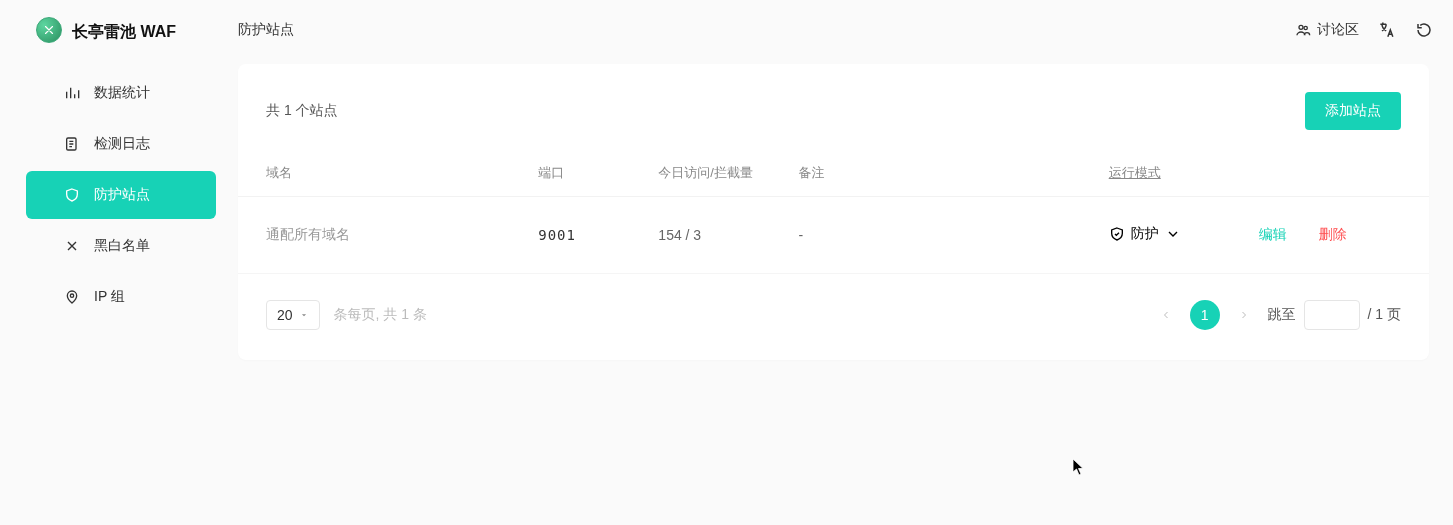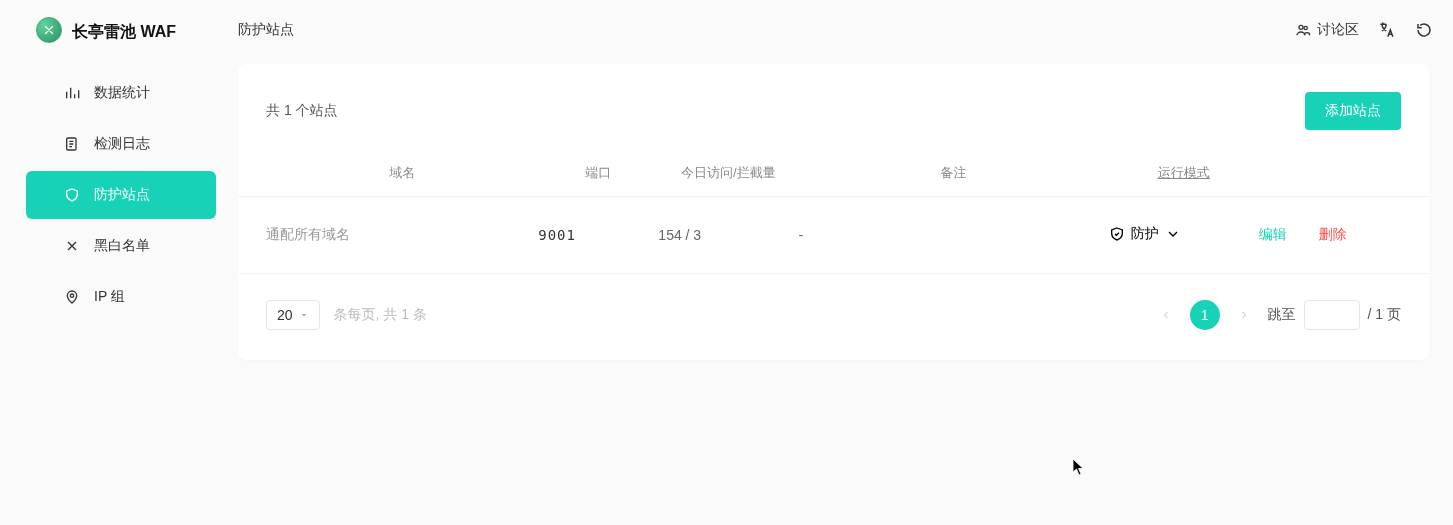--- a/index.html
+++ b/index.html
@@ -91,21 +91,21 @@
       background: #17d2b6;
       color: #fff;
       border: none;
       border-radius: 4px;
       padding: 10px 20px;
       font-size: 14px;
       cursor: pointer;
     }
     table { width: 100%; border-collapse: collapse; }
     thead th {
-      text-align: center;
+      text-align: left;
       font-weight: 400;
       font-size: 13px;
       color: #888;
       padding: 14px 0;
     }
     thead th:first-child { padding-left: 28px; }
     tbody td {
       font-size: 14px;
       color: #666;
       padding: 28px 0;

